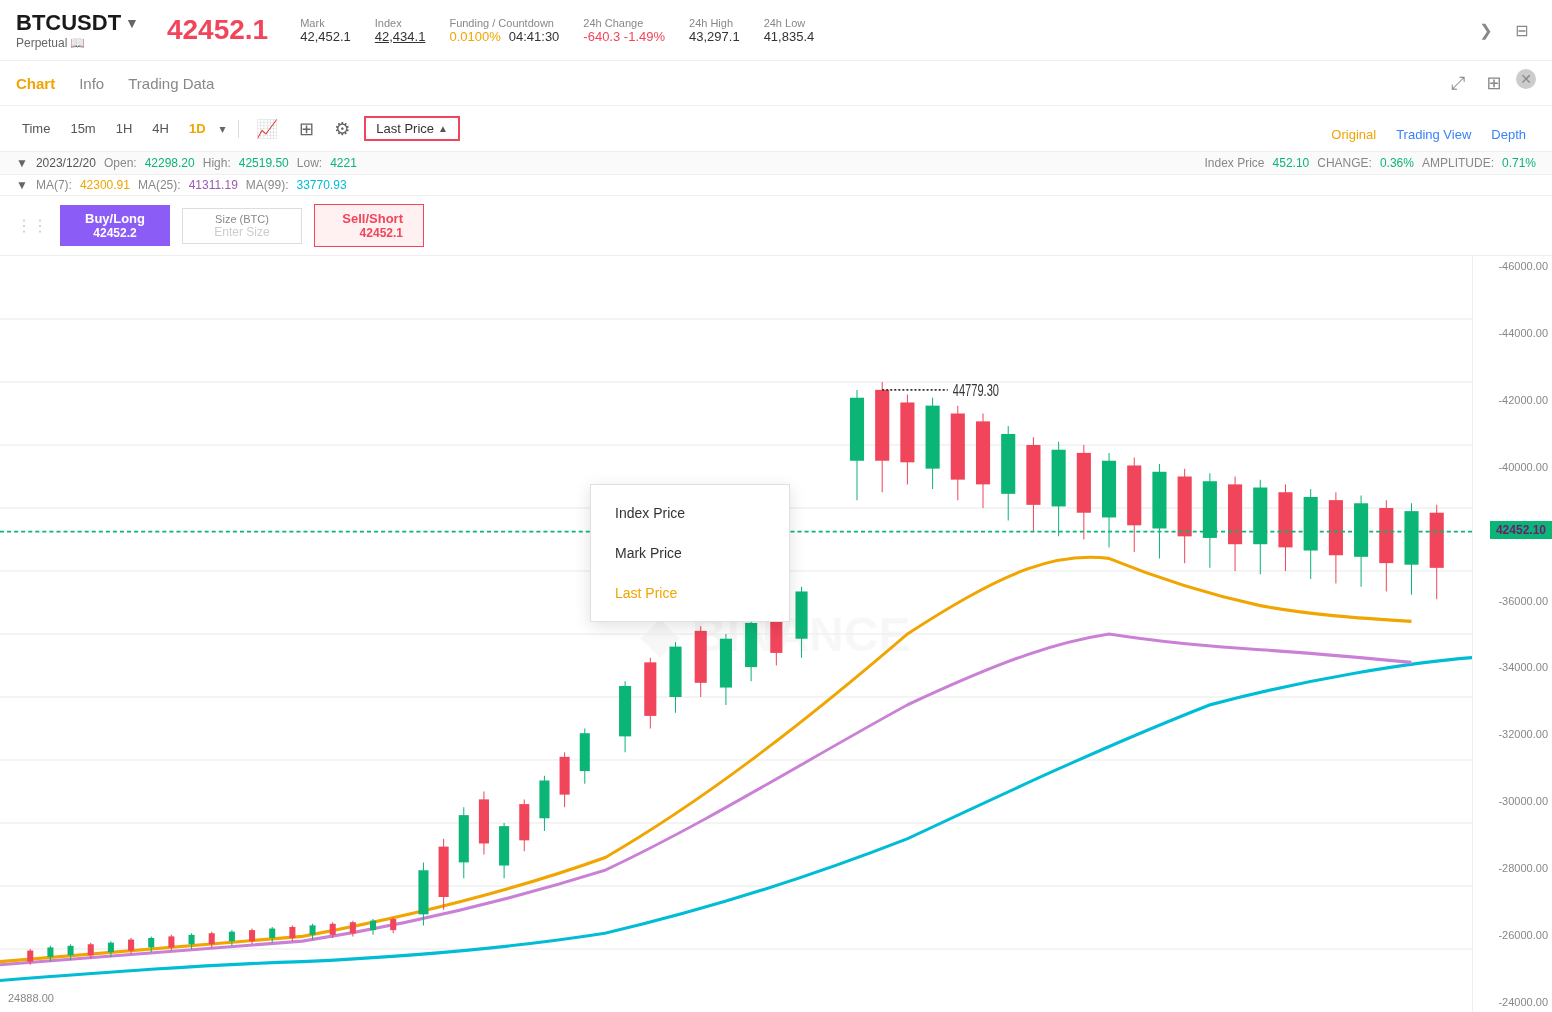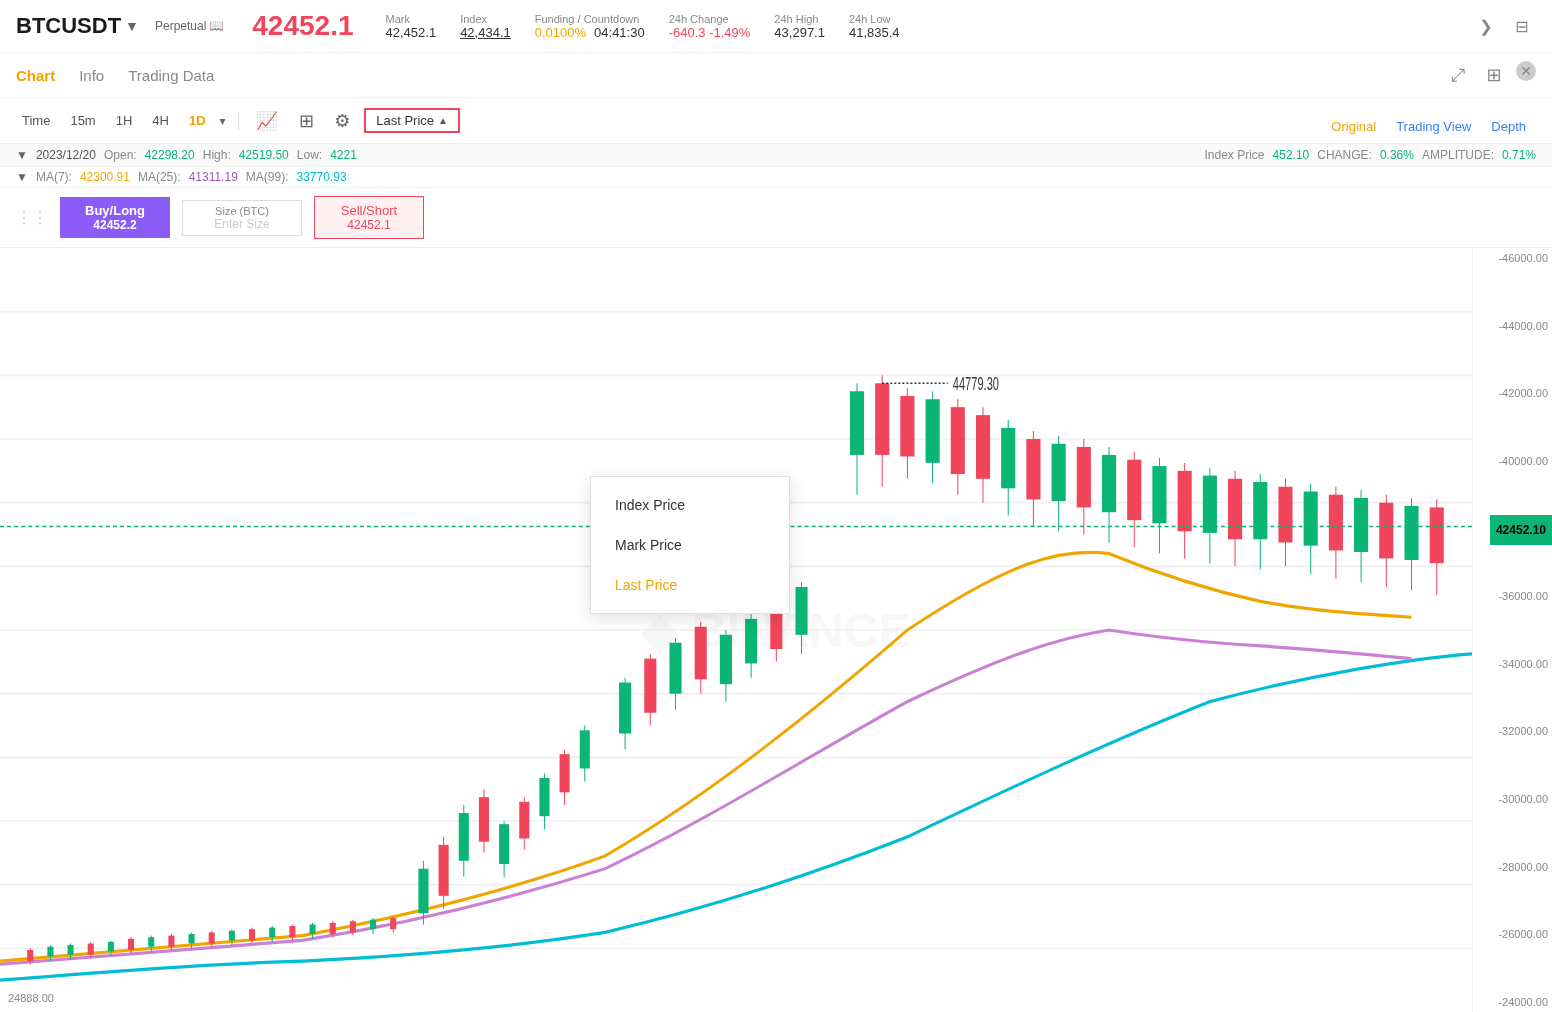--- a/index.html
+++ b/index.html
@@ -58,21 +58,21 @@
     .ma-val-cyan { color: #00bcd4; }
 
     
     .trade-panel { display: flex; align-items: center; padding: 8px 16px; gap: 12px; border-bottom: 1px solid #eee; }
     .drag-dots { color: #ccc; font-size: 16px; cursor: grab; }
     .buy-btn { background: #8b5cf6; color: #fff; padding: 6px 20px; font-size: 14px; font-weight: 600; border: none; cursor: pointer; min-width: 110px; text-align: center; }
     .buy-price { font-size: 12px; color: #fff; }
     .size-input { display: flex; flex-direction: column; align-items: center; border: 1px solid #ddd; padding: 4px 16px; min-width: 120px; }
     .size-label { font-size: 11px; color: #888; }
     .size-val { font-size: 12px; color: #ccc; }
-    .sell-btn { background: #fff0f1; color: #f0455a; padding: 6px 20px; font-size: 14px; font-weight: 400; border: 1px solid #f0455a; cursor: pointer; min-width: 110px; text-align: center; }
+    .sell-btn { background: #fff0f1; color: #f0455a; padding: 6px 20px; font-size: 14px; font-weight: 700; border: 1px solid #f0455a; cursor: pointer; min-width: 110px; text-align: right; }
     .sell-price { font-size: 12px; color: #f0455a; }
 
     
     .dropdown-menu { position: absolute; top: 228px; left: 590px; background: #fff; border: 1px solid #e0e0e0; box-shadow: 0 4px 16px rgba(0,0,0,0.12); z-index: 100; padding: 8px 0; min-width: 200px; }
     .dropdown-item { padding: 12px 24px; font-size: 14px; color: #333; cursor: pointer; }
     .dropdown-item.selected { color: #f0a500; }
 
     
     .chart-svg-area { width: 100%; height: 100%; }
 
@@ -86,21 +86,21 @@
 
     
     .bottom-price { position: absolute; bottom: 8px; left: 8px; font-size: 11px; color: #888; }
   </style>
 </head>
 <body>
 
 <div class="main">
 
   <div class="header">
-    <div style="display:flex;flex-direction:row;gap:16px;">
+    <div style="display:flex;flex-direction:column;gap:0;">
       <div class="symbol-name">
         <span>BTCUSDT</span>
         <span style="font-size:14px;color:#666;">▼</span>
       </div>
       <div class="perpetual">
         <span>Perpetual</span>
         <span>📖</span>
       </div>
     </div>
 
@@ -448,21 +448,21 @@
       <span class="price-tick">-38000.00</span>
       <span class="price-tick">-36000.00</span>
       <span class="price-tick">-34000.00</span>
       <span class="price-tick">-32000.00</span>
       <span class="price-tick">-30000.00</span>
       <span class="price-tick">-28000.00</span>
       <span class="price-tick">-26000.00</span>
       <span class="price-tick">-24000.00</span>
     </div>
 
-    <div style="position:absolute;right:0;top:35%;background:#0bb575;color:#000000;padding:8px 6px;font-size:12px;font-weight:600;z-index:10;">42452.10</div>
+    <div style="position:absolute;right:0;top:35%;background:#0bb575;color:#701a75;padding:2px 6px;font-size:12px;font-weight:600;z-index:10;">42452.10</div>
 
     <div class="bottom-price">24888.00</div>
 
     <div class="dropdown-menu">
       <div class="dropdown-item">Index Price</div>
       <div class="dropdown-item">Mark Price</div>
       <div class="dropdown-item selected">Last Price</div>
     </div>
   </div>
 </div>

